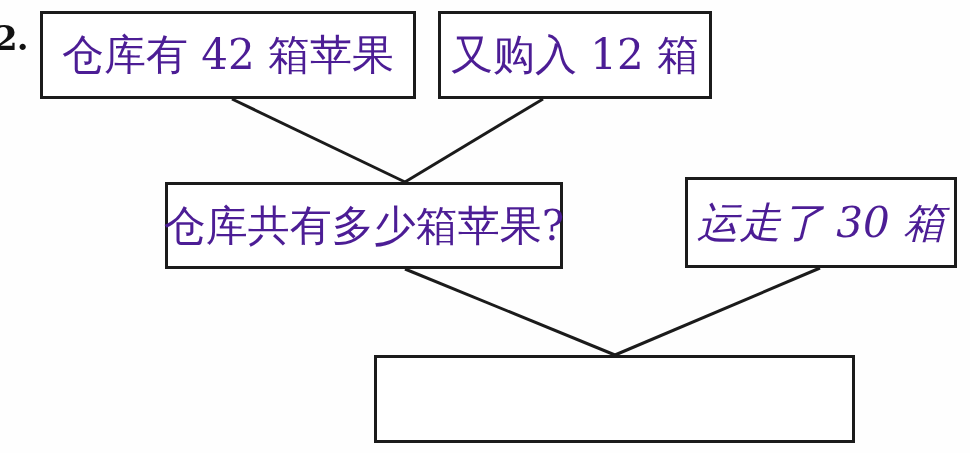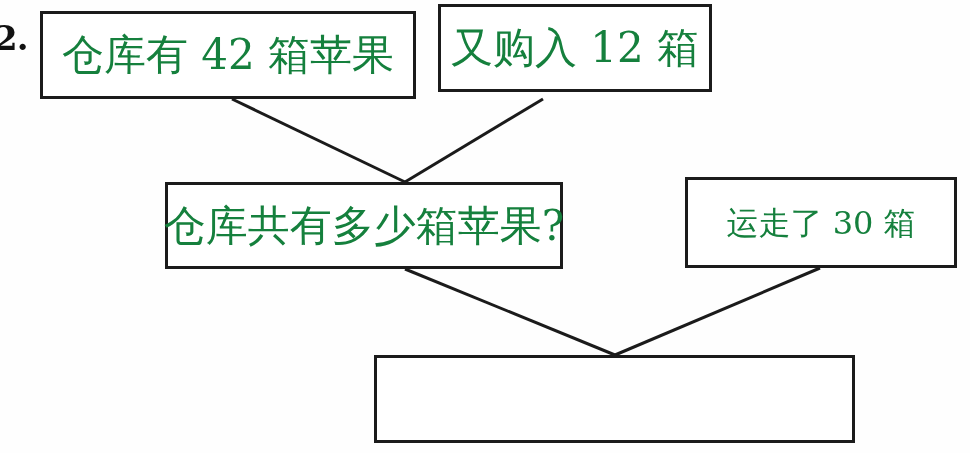--- a/index.html
+++ b/index.html
@@ -27,36 +27,36 @@
     box-sizing:border-box;
     border:3px solid #1b1b1b;
     background:#ffffff;
     display:flex;
     align-items:center;
     justify-content:center;
     z-index:2;
   }
   .node .txt{
     font-family:"DejaVu Serif","Liberation Serif",serif;
-    color:#15803d;
+    color:#4c1d95;
     white-space:nowrap;
     line-height:1;
   }
 
   
   #box-stock   {left:40px; top:11px;  width:376px; height:88px;}
-  #box-bought  {left:438px;top:4px;  width:274px; height:88px;}
+  #box-bought  {left:438px;top:11px;  width:274px; height:88px;}
   #box-question{left:165px;top:182px; width:398px; height:87px;}
   #box-shipped {left:685px;top:177px; width:272px; height:91px;}
   #box-answer  {left:374px;top:355px; width:481px; height:88px;}
 
   #box-stock   .txt{font-size:42px;}
   #box-bought  .txt{font-size:42px;}
   #box-question .txt{font-size:42px;}
-  #box-shipped .txt{font-size:32px;}
+  #box-shipped .txt{font-size:42px;font-style:italic;}
   #box-answer  .txt{font-size:42px;}
 
   #connectors{
     position:absolute;left:0;top:0;width:970px;height:453px;
     z-index:1;pointer-events:none;
   }
   #connectors line{stroke:#1b1b1b;stroke-width:3;}
 </style>
 </head>
 <body>

